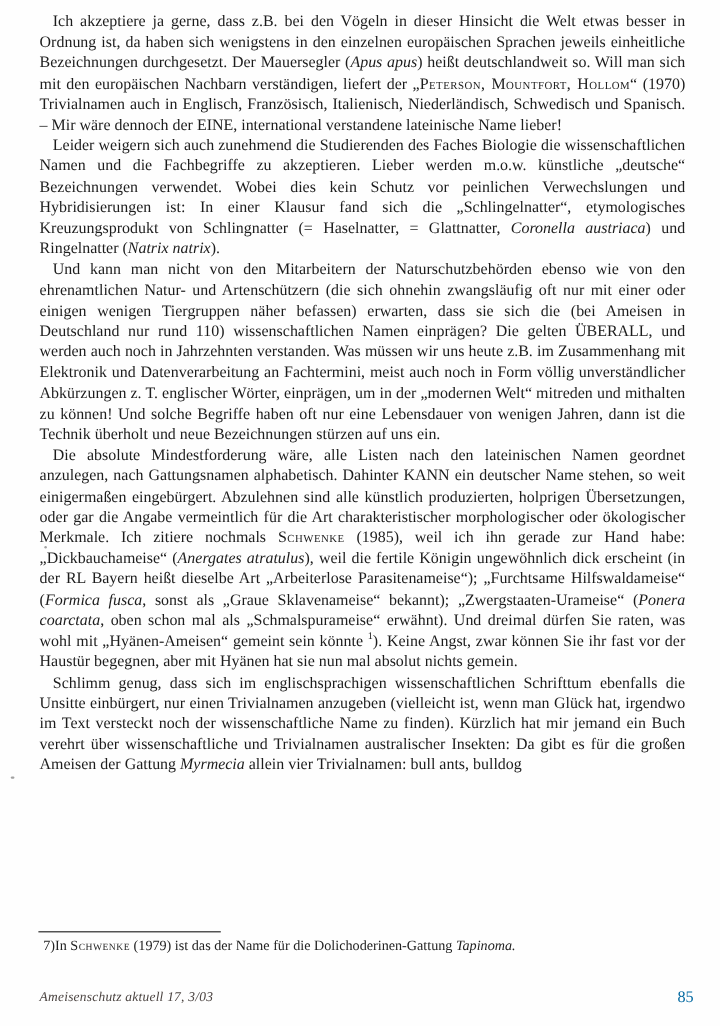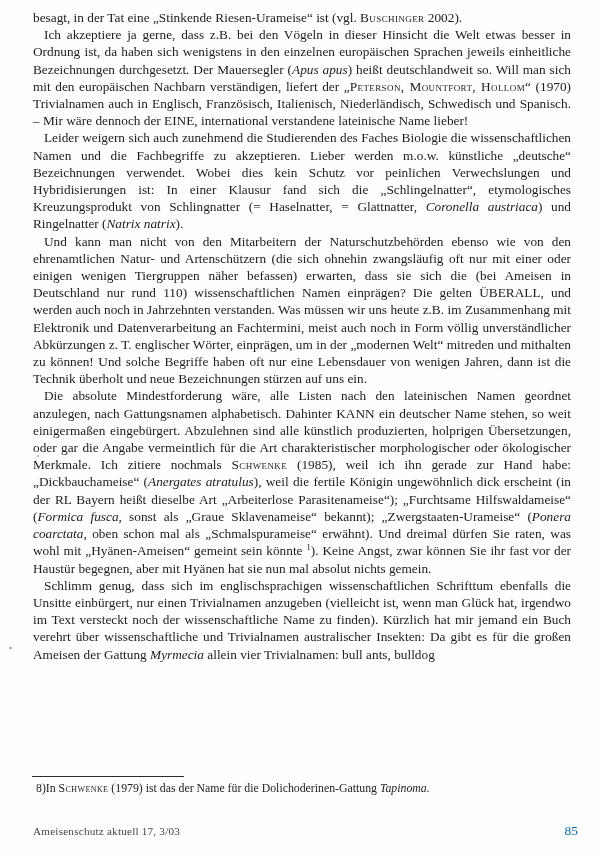--- a/index.html
+++ b/index.html
@@ -58,20 +58,21 @@
     width: 535px;
     font-size: 11.8px;
     line-height: 15px;
     color: #222222;
   }
   .footer-journal {
     position: absolute;
     left: 33px;
     top: 825px;
     font-size: 11.2px;
+    font-style: italic;
     color: #4a4340;
     letter-spacing: 0.2px;
     text-align: center;
   }
   .footer-pagenum {
     position: absolute;
     right: 22px;
     top: 823px;
     font-size: 13.5px;
     color: #0369a1;
@@ -84,30 +85,29 @@
   }
   .speck-1 { left: 9px;  top: 647px; width: 3px; height: 2px; }
   .speck-2 { left: 37px; top: 455px; width: 2px; height: 2px; }
 </style>
 </head>
 <body>
 
 <div class="page">
 
   <div class="text-block">
-      <p class="para"><span>besagt, in der Tat eine „Stinkende Riesen-Urameise“ ist (vgl. </span><span class="sc">Buschinger</span><span> 2002).</span></p>
       <p class="para indent"><span>Ich akzeptiere ja gerne, dass z.B. bei den Vögeln in dieser Hinsicht die Welt etwas besser in Ordnung ist, da haben sich wenigstens in den einzelnen europäischen Sprachen jeweils einheitliche Bezeichnungen durchgesetzt. Der Mauersegler (</span><span class="i">Apus apus</span><span>) heißt deutschlandweit so. Will man sich mit den europäischen Nachbarn verständigen, liefert der „</span><span class="sc">Peterson, Mountfort, Hollom</span><span>“ (1970) Trivialnamen auch in Englisch, Französisch, Italienisch, Niederländisch, Schwedisch und Spanisch. – Mir wäre dennoch der EINE, international verstandene lateinische Name lieber!</span></p>
       <p class="para indent"><span>Leider weigern sich auch zunehmend die Studierenden des Faches Biologie die wissenschaftlichen Namen und die Fachbegriffe zu akzeptieren. Lieber werden m.o.w. künstliche „deutsche“ Bezeichnungen verwendet. Wobei dies kein Schutz vor peinlichen Verwechslungen und Hybridisierungen ist: In einer Klausur fand sich die „Schlingelnatter“, etymologisches Kreuzungsprodukt von Schlingnatter (= Haselnatter, = Glattnatter, </span><span class="i">Coronella austriaca</span><span>) und Ringelnatter (</span><span class="i">Natrix natrix</span><span>).</span></p>
       <p class="para indent"><span>Und kann man nicht von den Mitarbeitern der Naturschutzbehörden ebenso wie von den ehrenamtlichen Natur- und Artenschützern (die sich ohnehin zwangsläufig oft nur mit einer oder einigen wenigen Tiergruppen näher befassen) erwarten, dass sie sich die (bei Ameisen in Deutschland nur rund 110) wissenschaftlichen Namen einprägen? Die gelten ÜBERALL, und werden auch noch in Jahrzehnten verstanden. Was müssen wir uns heute z.B. im Zusammenhang mit Elektronik und Datenverarbeitung an Fachtermini, meist auch noch in Form völlig unverständlicher Abkürzungen z. T. englischer Wörter, einprägen, um in der „modernen Welt“ mitreden und mithalten zu können! Und solche Begriffe haben oft nur eine Lebensdauer von wenigen Jahren, dann ist die Technik überholt und neue Bezeichnungen stürzen auf uns ein.</span></p>
       <p class="para indent"><span>Die absolute Mindestforderung wäre, alle Listen nach den lateinischen Namen geordnet anzulegen, nach Gattungsnamen alphabetisch. Dahinter KANN ein deutscher Name stehen, so weit einigermaßen eingebürgert. Abzulehnen sind alle künstlich produzierten, holprigen Übersetzungen, oder gar die Angabe vermeintlich für die Art charakteristischer morphologischer oder ökologischer Merkmale. Ich zitiere nochmals </span><span class="sc">Schwenke</span><span> (1985), weil ich ihn gerade zur Hand habe: „Dickbauchameise“ (</span><span class="i">Anergates atratulus</span><span>), weil die fertile Königin ungewöhnlich dick erscheint (in der RL Bayern heißt dieselbe Art „Arbeiterlose Parasitenameise“); „Furchtsame Hilfswaldameise“ (</span><span class="i">Formica fusca</span><span>, sonst als „Graue Sklavenameise“ bekannt); „Zwergstaaten-Urameise“ (</span><span class="i">Ponera coarctata</span><span>, oben schon mal als „Schmalspurameise“ erwähnt). Und dreimal dürfen Sie raten, was wohl mit „Hyänen-Ameisen“ gemeint sein könnte </span><span class="sup">1</span><span>). Keine Angst, zwar können Sie ihr fast vor der Haustür begegnen, aber mit Hyänen hat sie nun mal absolut nichts gemein.</span></p>
       <p class="para indent"><span>Schlimm genug, dass sich im englischsprachigen wissenschaftlichen Schrifttum ebenfalls die Unsitte einbürgert, nur einen Trivialnamen anzugeben (vielleicht ist, wenn man Glück hat, irgendwo im Text versteckt noch der wissenschaftliche Name zu finden). Kürzlich hat mir jemand ein Buch verehrt über wissenschaftliche und Trivialnamen australischer Insekten: Da gibt es für die großen Ameisen der Gattung </span><span class="i">Myrmecia</span><span> allein vier Trivialnamen: bull ants, bulldog</span></p>
     </div>
 
   <div class="footnote-rule"></div>
-  <div class="footnote-text"><span>8)In </span><span class="sc">Schwenke</span><span> (1979) ist das der Name für die Dolichoderinen-Gattung </span><span class="i">Tapinoma.</span></div>
+  <div class="footnote-text"><span>7)In </span><span class="sc">Schwenke</span><span> (1979) ist das der Name für die Dolichoderinen-Gattung </span><span class="i">Tapinoma.</span></div>
 
   <div class="footer-journal">Ameisenschutz aktuell 17, 3/03</div>
 
   <div class="footer-pagenum">85</div>
 
   <div class="speck speck-1"></div>
   <div class="speck speck-2"></div>
 
 </div>
 

